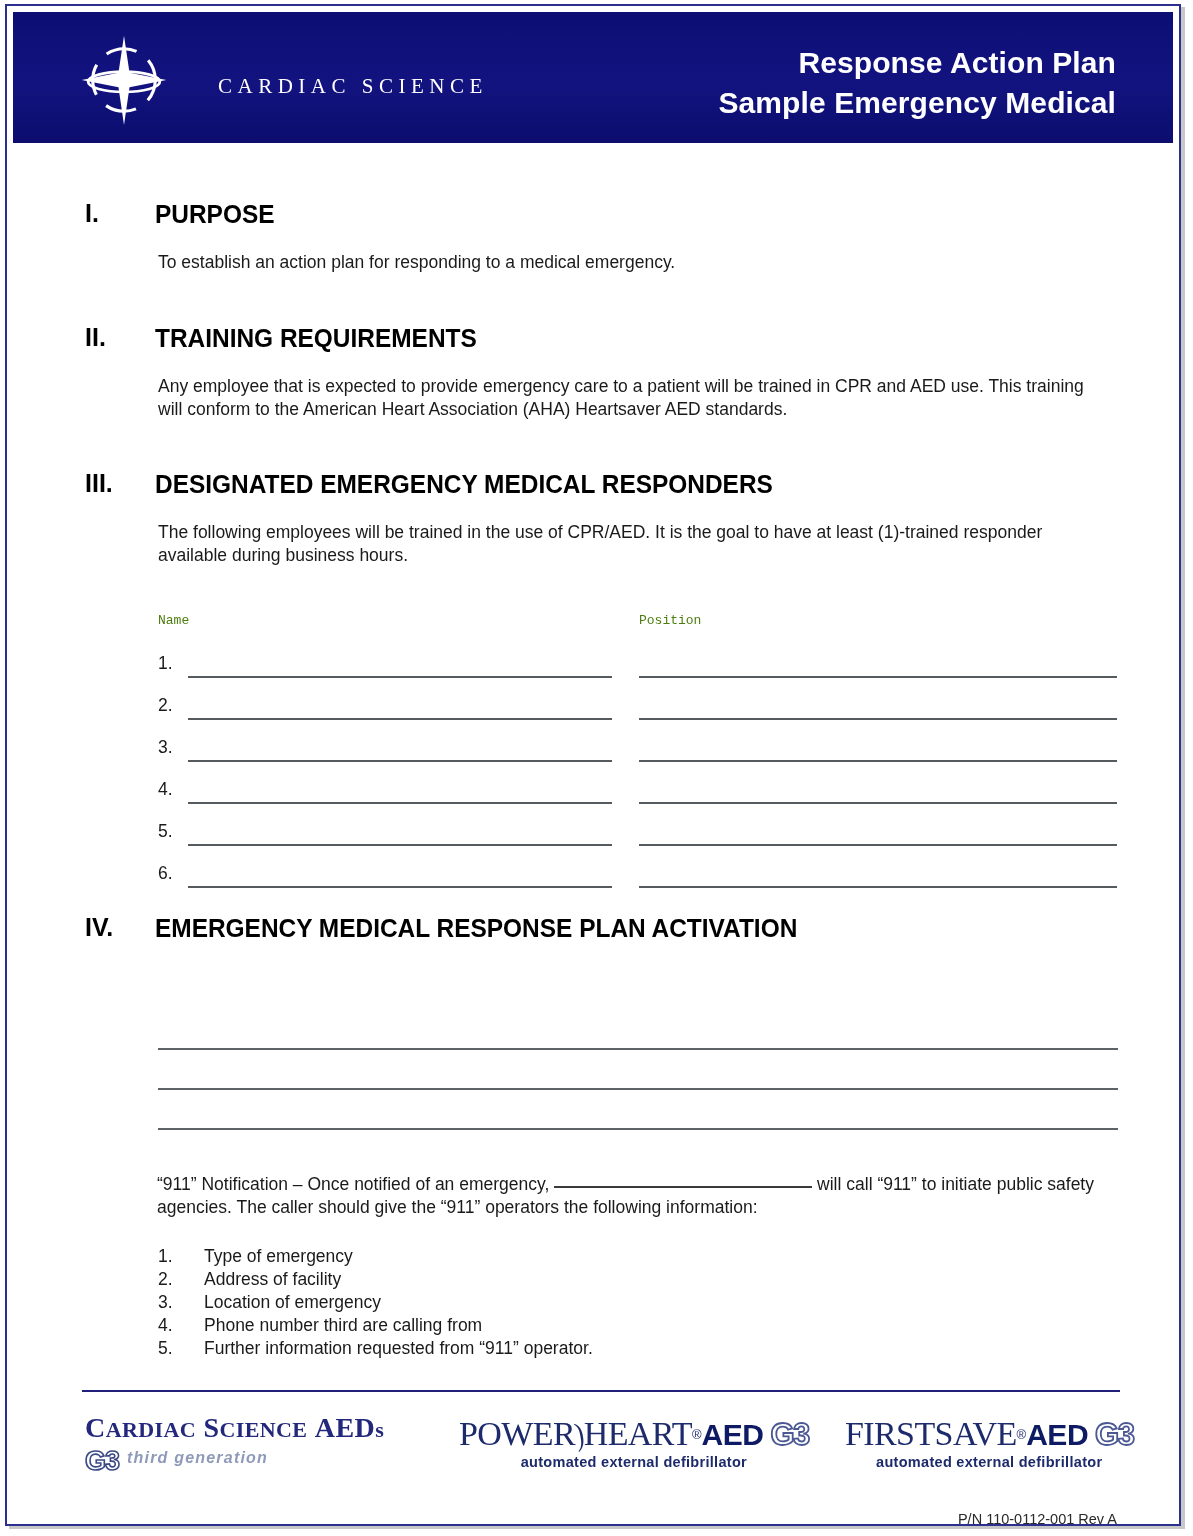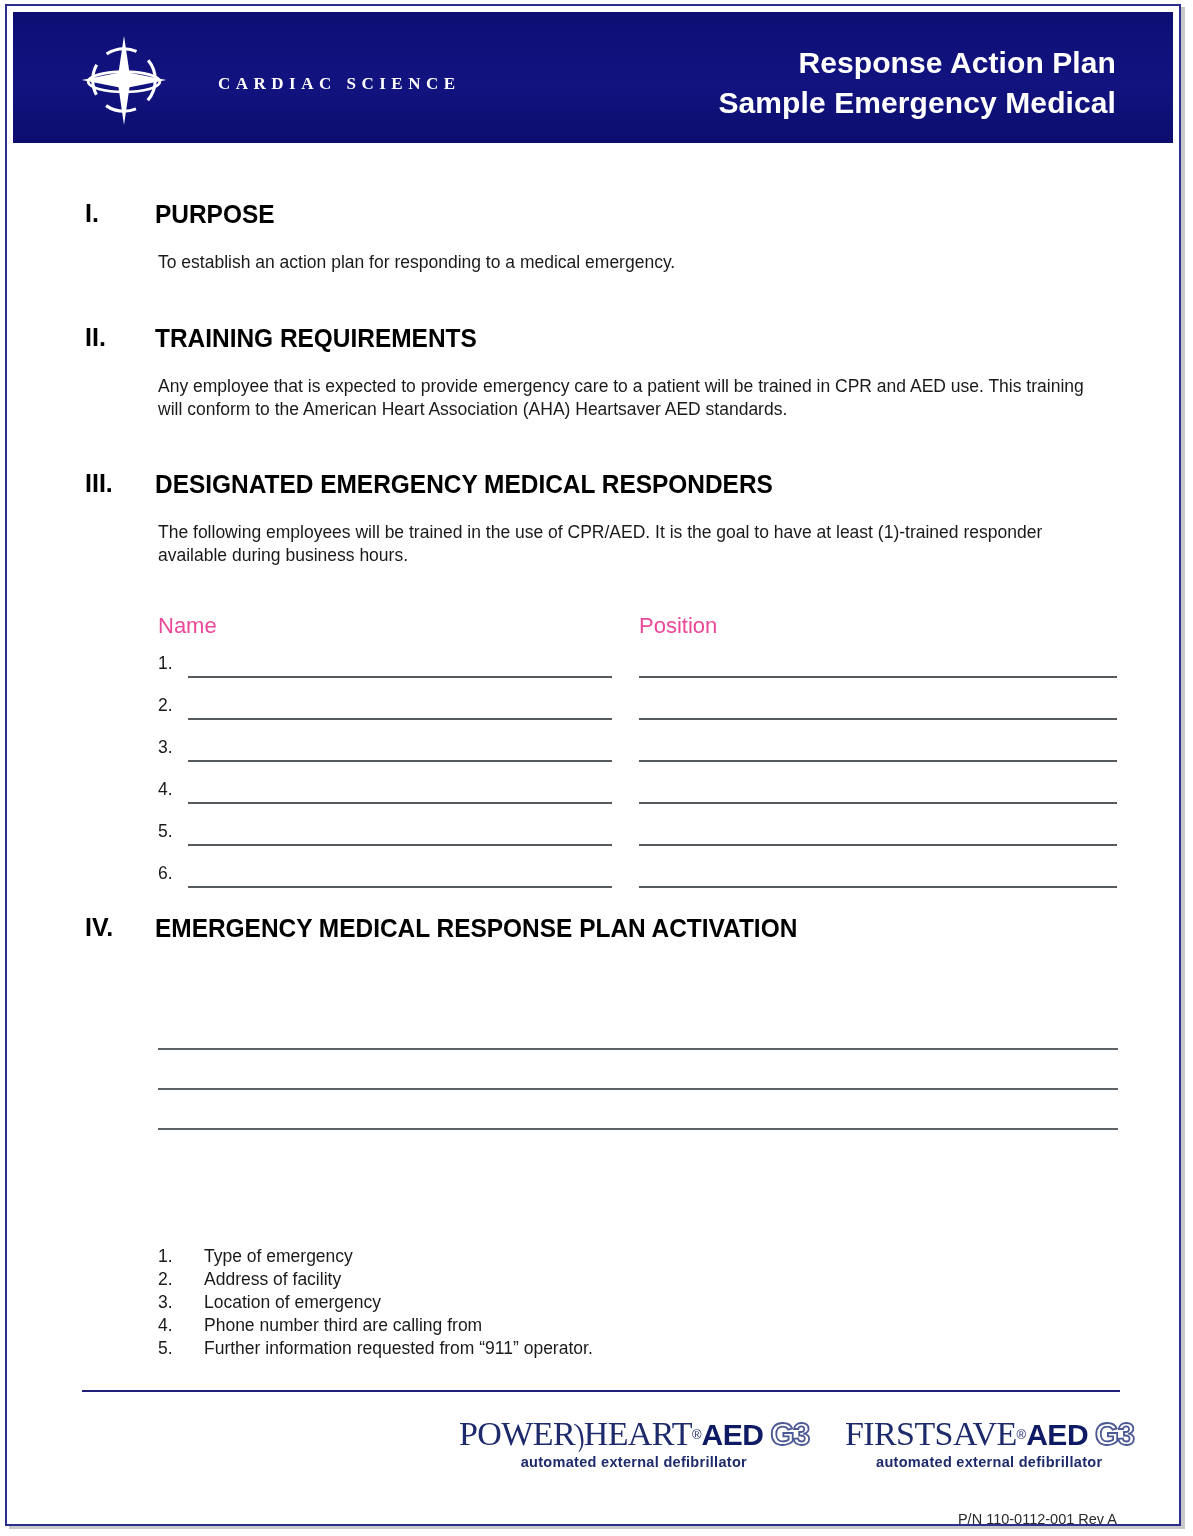--- a/index.html
+++ b/index.html
@@ -59,22 +59,22 @@
     left: 65px;
     top: 22px;
     width: 92px;
     height: 92px;
   }
   #brand-word {
     position: absolute;
     left: 205px;
     top: 62px;
     color: #ffffff;
-    font-size: 17px;
-    font-weight: bold;
+    font-size: 21px;
+    font-weight: normal;
     letter-spacing: 5.5px;
     font-family: "Liberation Serif", serif;
   }
   #doc-title {
     position: absolute;
     right: 57px;
     top: 31px;
     width: 560px;
     text-align: right;
     color: #ffffff;
@@ -118,22 +118,23 @@
     width: 952px;
     font-size: 17.5px;
     line-height: 23px;
     color: #1a1a1a;
   }
 
   
   #responders { position: absolute; left: 0; top: 0; width: 1172px; }
   .col-head {
     position: absolute;
-    font-size: 22px;
-    color: #ec4899;
+    font-size: 13px;
+    color: #4d7c0f;
+    font-family: Liberation Mono, monospace;
   }
   .row-num {
     position: absolute;
     left: 151px;
     font-size: 17.5px;
     color: #1a1a1a;
     width: 24px;
     text-align: left;
   }
   .blank-line {
@@ -370,20 +371,27 @@
       <div class="section" style="top:770px;">
         <div class="sec-num">IV.</div>
         <div class="sec-title">EMERGENCY MEDICAL RESPONSE PLAN ACTIVATION</div>
       </div>
 
 
       <div class="wide-line" style="top:905px;"></div>
       <div class="wide-line" style="top:945px;"></div>
       <div class="wide-line" style="top:985px;"></div>
 
+      <div class="sec-body" style="top:1030px; width:968px; left:150px;">
+        <span>“911” Notification – Once notified of an emergency,</span>
+        <span class="inline-blank w2"></span>
+        <span>will call “911” to initiate public safety</span>
+        <br>
+        <span>agencies. The caller should give the “911” operators the following information:</span>
+      </div>
 
       <div class="info-item" style="left:151px; top:1103px;">
         <span class="n">1.</span>
         <span class="t">Type of emergency</span>
       </div>
       <div class="info-item" style="left:151px; top:1126px;">
         <span class="n">2.</span>
         <span class="t">Address of facility</span>
       </div>
       <div class="info-item" style="left:151px; top:1149px;">
@@ -396,20 +404,24 @@
       </div>
       <div class="info-item" style="left:151px; top:1195px;">
         <span class="n">5.</span>
         <span class="t">Further information requested from “911” operator.</span>
       </div>
 
       <div id="footer-rule"></div>
 
       <div id="footer">
 
+        <div class="fl-csaeds">
+          <div class="main"><span>C</span><span class="sm">ARDIAC</span>&nbsp;<span>S</span><span class="sm">CIENCE</span>&nbsp;<span>AED</span><span class="sm">s</span></div>
+          <div class="sub"><span class="g3-outline">G3</span><span class="gen">third generation</span></div>
+        </div>
 
         <div class="fl-ph">
           <div class="logoline"><span class="lg-thin">POWER</span><span class="lg-swoosh">)</span><span class="lg-thin">HEART</span><span class="lg-reg">®</span><span class="lg-bold">AED</span><span class="lg-g3">G3</span></div>
           <div class="lg-tag">automated external defibrillator</div>
         </div>
 
         <div class="fl-fs">
           <div class="logoline"><span class="lg-thin">F</span><span class="lg-thin sm">IRST</span><span class="lg-thin">S</span><span class="lg-thin sm">AVE</span><span class="lg-reg">®</span><span class="lg-bold">AED</span><span class="lg-g3">G3</span></div>
           <div class="lg-tag">automated external defibrillator</div>
         </div>

